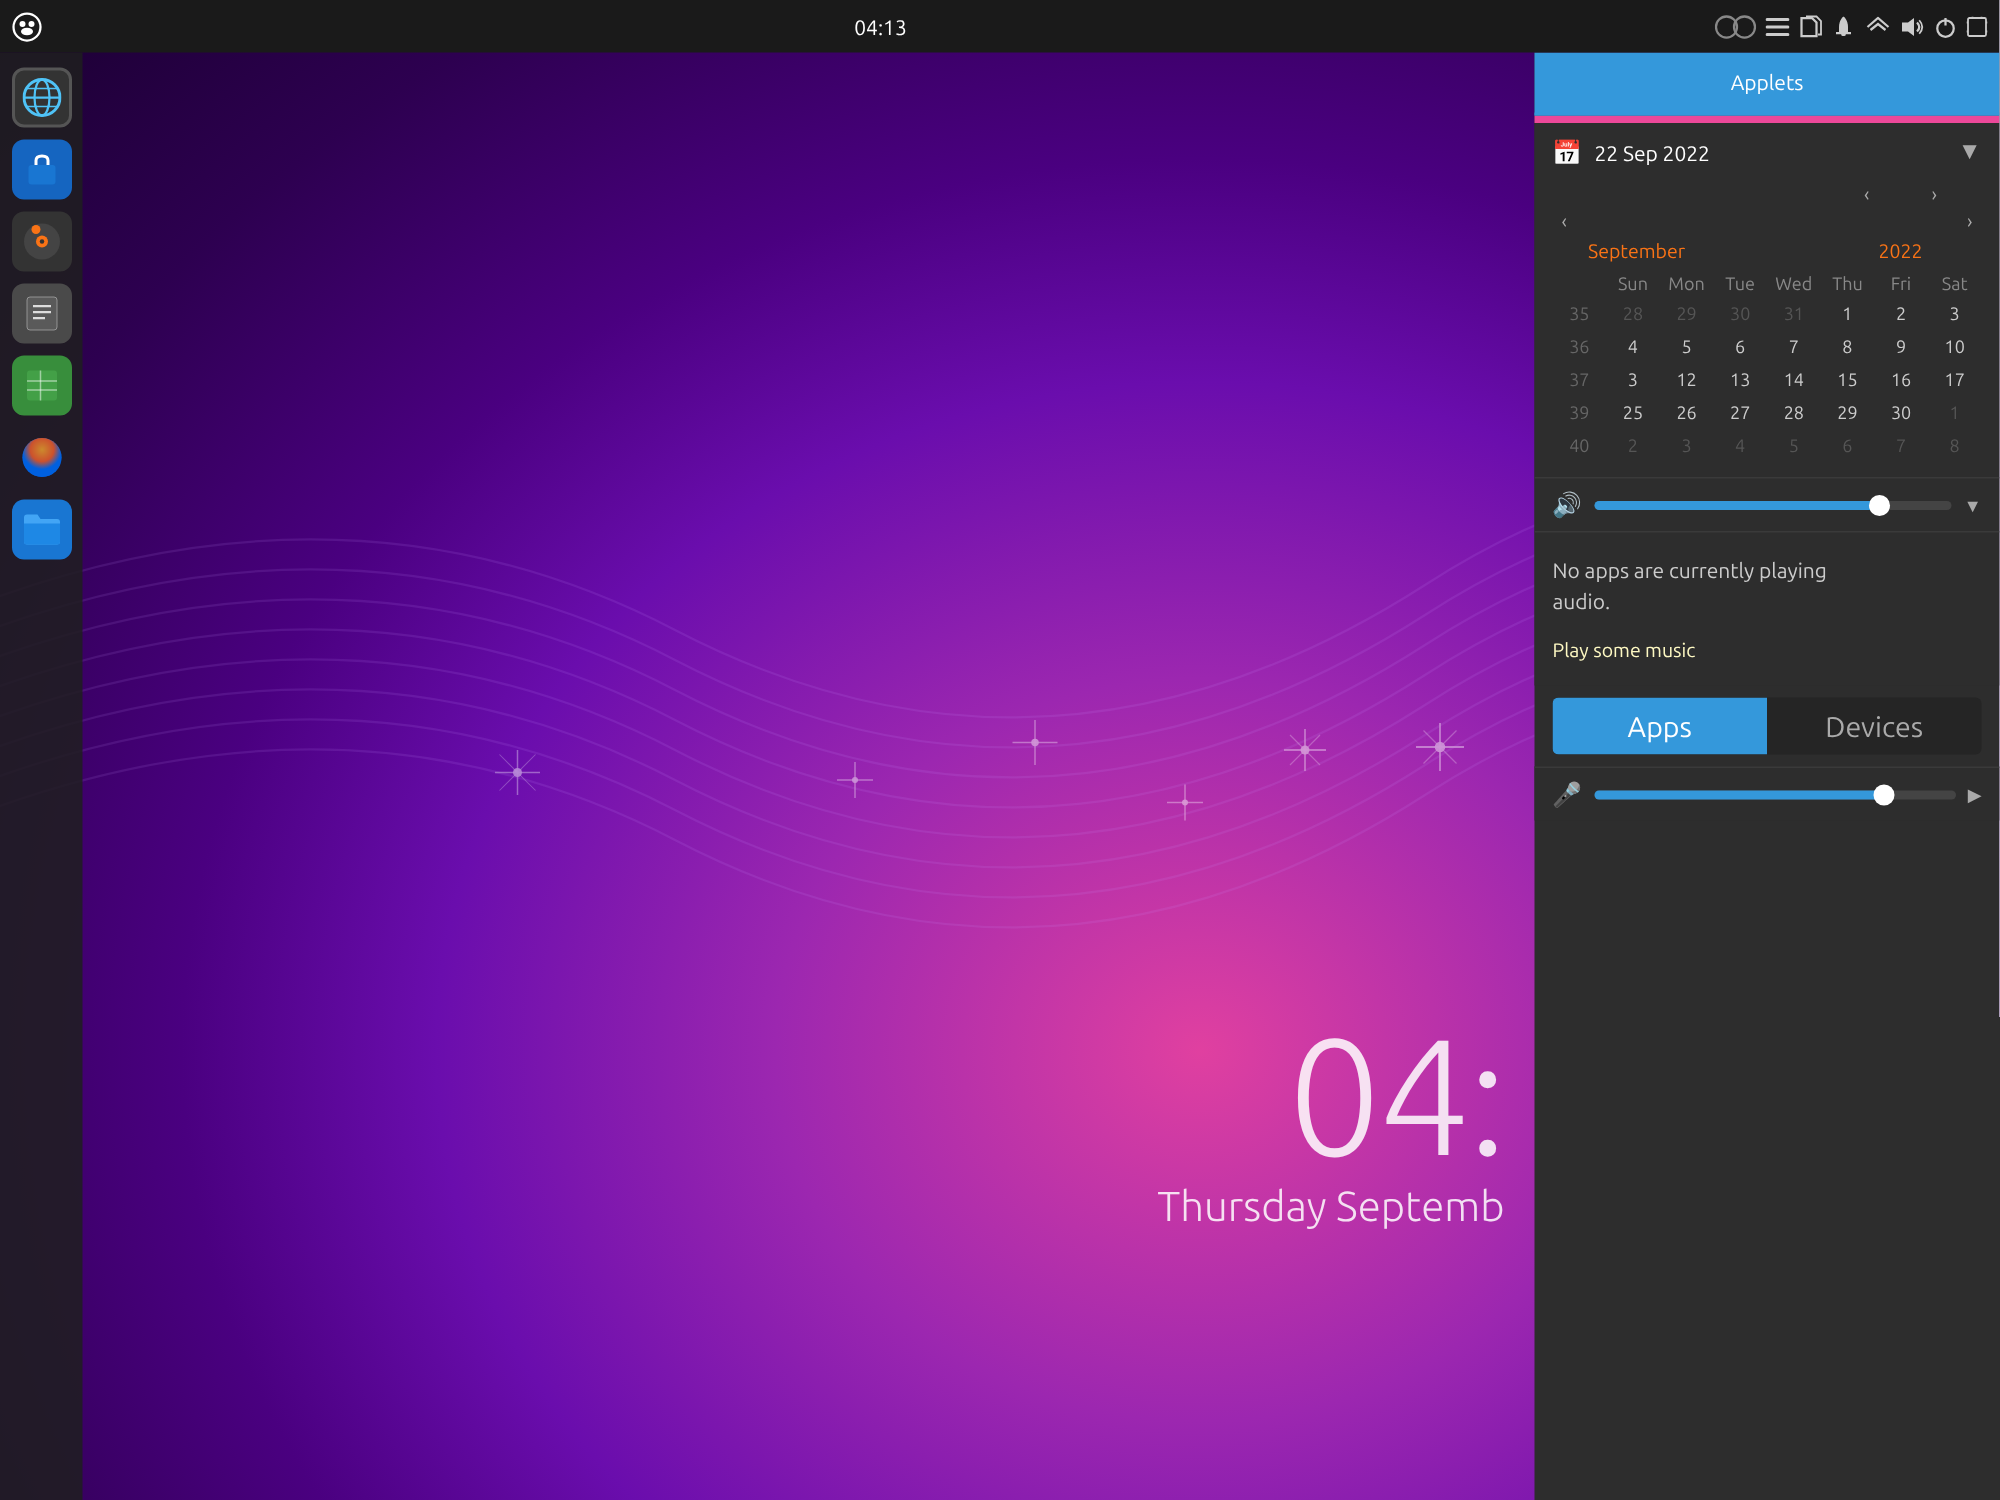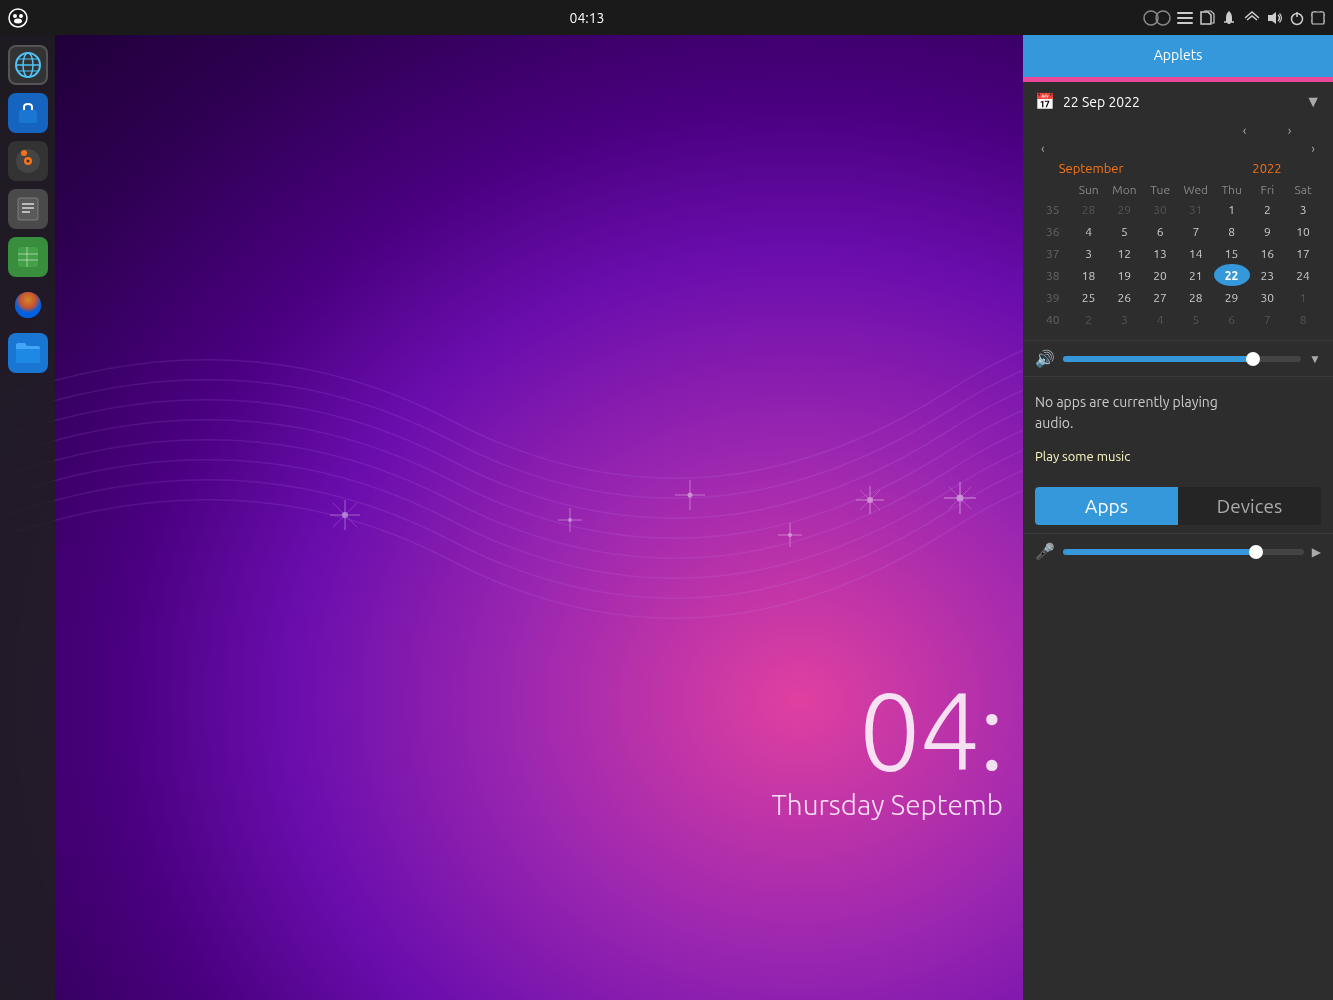--- a/index.html
+++ b/index.html
@@ -625,30 +625,20 @@
             <td class="week-num">37</td>
             <td>3</td>
             <td>12</td>
             <td>13</td>
             <td>14</td>
             <td>15</td>
             <td>16</td>
             <td>17</td>
           </tr>
           <tr>
-            <td class="week-num">38</td>
-            <td>18</td>
-            <td>19</td>
-            <td>20</td>
-            <td>21</td>
-            <td class="today">22</td>
-            <td>23</td>
-            <td>24</td>
-          </tr>
-          <tr>
             <td class="week-num">39</td>
             <td>25</td>
             <td>26</td>
             <td>27</td>
             <td>28</td>
             <td>29</td>
             <td>30</td>
             <td class="other-month">1</td>
           </tr>
           <tr>

